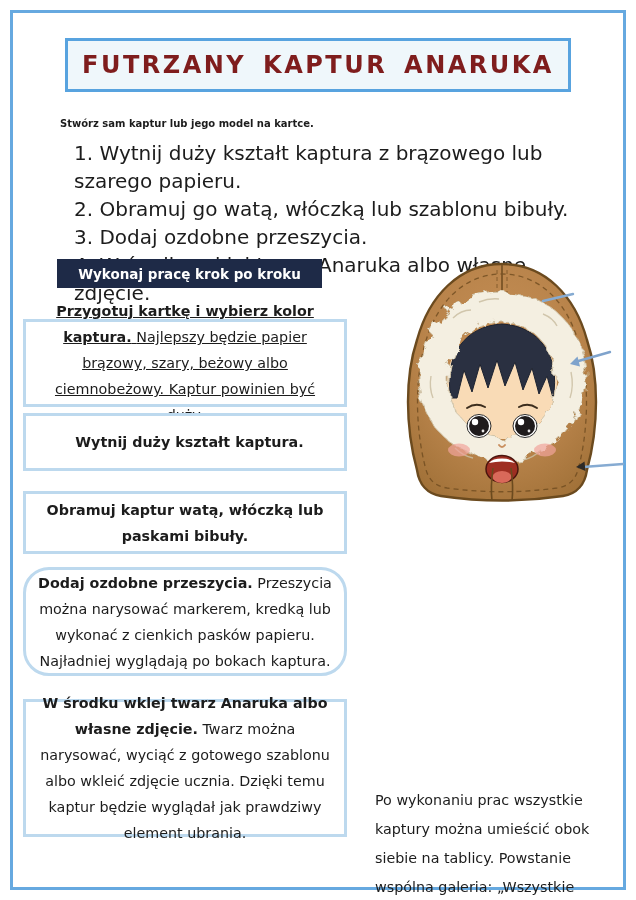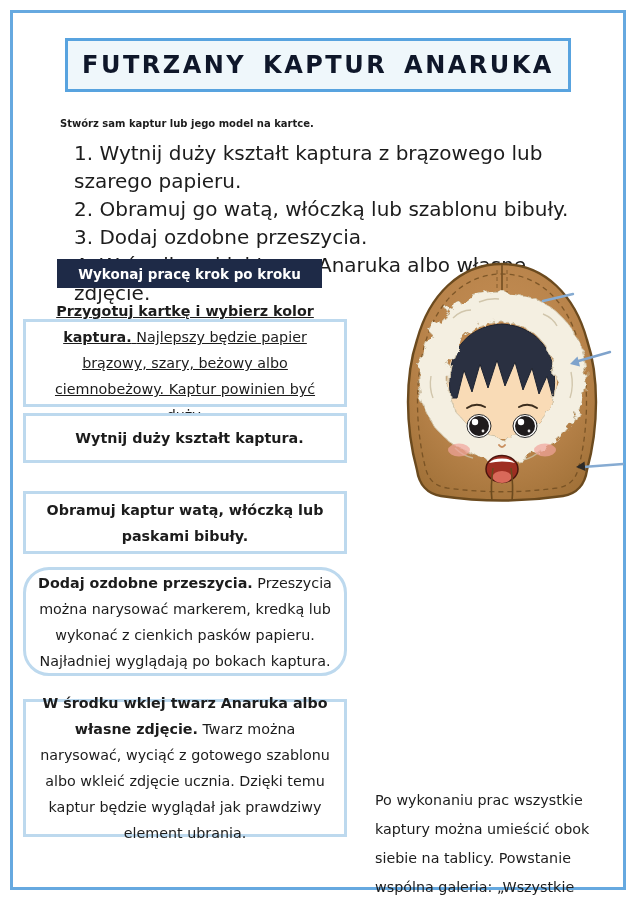--- a/index.html
+++ b/index.html
@@ -10,41 +10,41 @@
   }
   .frame{
     position:absolute;inset:10px;border:3px solid #66a9e0;pointer-events:none;
   }
   .title-box{
     position:absolute;left:65px;top:38px;width:506px;height:54px;
     border:3px solid #58a3df;background:#eff7fb;box-sizing:border-box;
     display:flex;align-items:center;justify-content:center;
   }
   .title-box h1{
-    margin:10px;font-size:24px;font-weight:bold;letter-spacing:2.5px;word-spacing:6px;color:#0f172a;
+    margin:10px;font-size:24px;font-weight:bold;letter-spacing:2.5px;word-spacing:6px;color:#7f1d1d;
   }
   .intro{position:absolute;left:60px;top:118px;width:530px;}
   .intro-lead{font-size:10px;font-weight:bold;margin:0;}
   .intro-list{list-style:none;counter-reset:n;margin:10px 0 0 14px;padding:0;}
   .intro-list li{counter-increment:n;font-size:20px;line-height:28px;}
   .intro-list li::before{content:counter(n) ". ";}
   .banner{
     position:absolute;left:57px;top:259px;width:265px;height:29px;
     background:#1e2a47;color:#ffffff;font-size:13.5px;font-weight:bold;
     display:flex;align-items:center;justify-content:center;box-sizing:border-box;
   }
   .stepbox{
     position:absolute;left:23px;width:324px;box-sizing:border-box;
     border:3px solid #bdd9ee;background:#ffffff;text-align:center;
     font-size:14.3px;line-height:26px;padding:4px 12px;
     display:flex;flex-direction:column;justify-content:center;
   }
   .stepbox .txt b{font-weight:bold;}
   #sb1{top:319px;height:88px;text-decoration:underline;}
-  #sb2{top:413px;height:50px;padding-left:21px;}
+  #sb2{top:413px;height:58px;padding-left:21px;}
   #sb3{top:491px;height:63px;}
   #sb4{top:567px;height:109px;border-radius:26px;}
   #sb5{top:699px;height:138px;text-align:center;}
   .hood-wrap{position:absolute;left:393px;top:256px;width:212px;height:248px;}
   .hood-wrap svg{overflow:visible;display:block;}
   .footer-note{
     position:absolute;left:375px;top:772px;width:246px;
     font-size:14.3px;line-height:29px;
   }
 </style>

